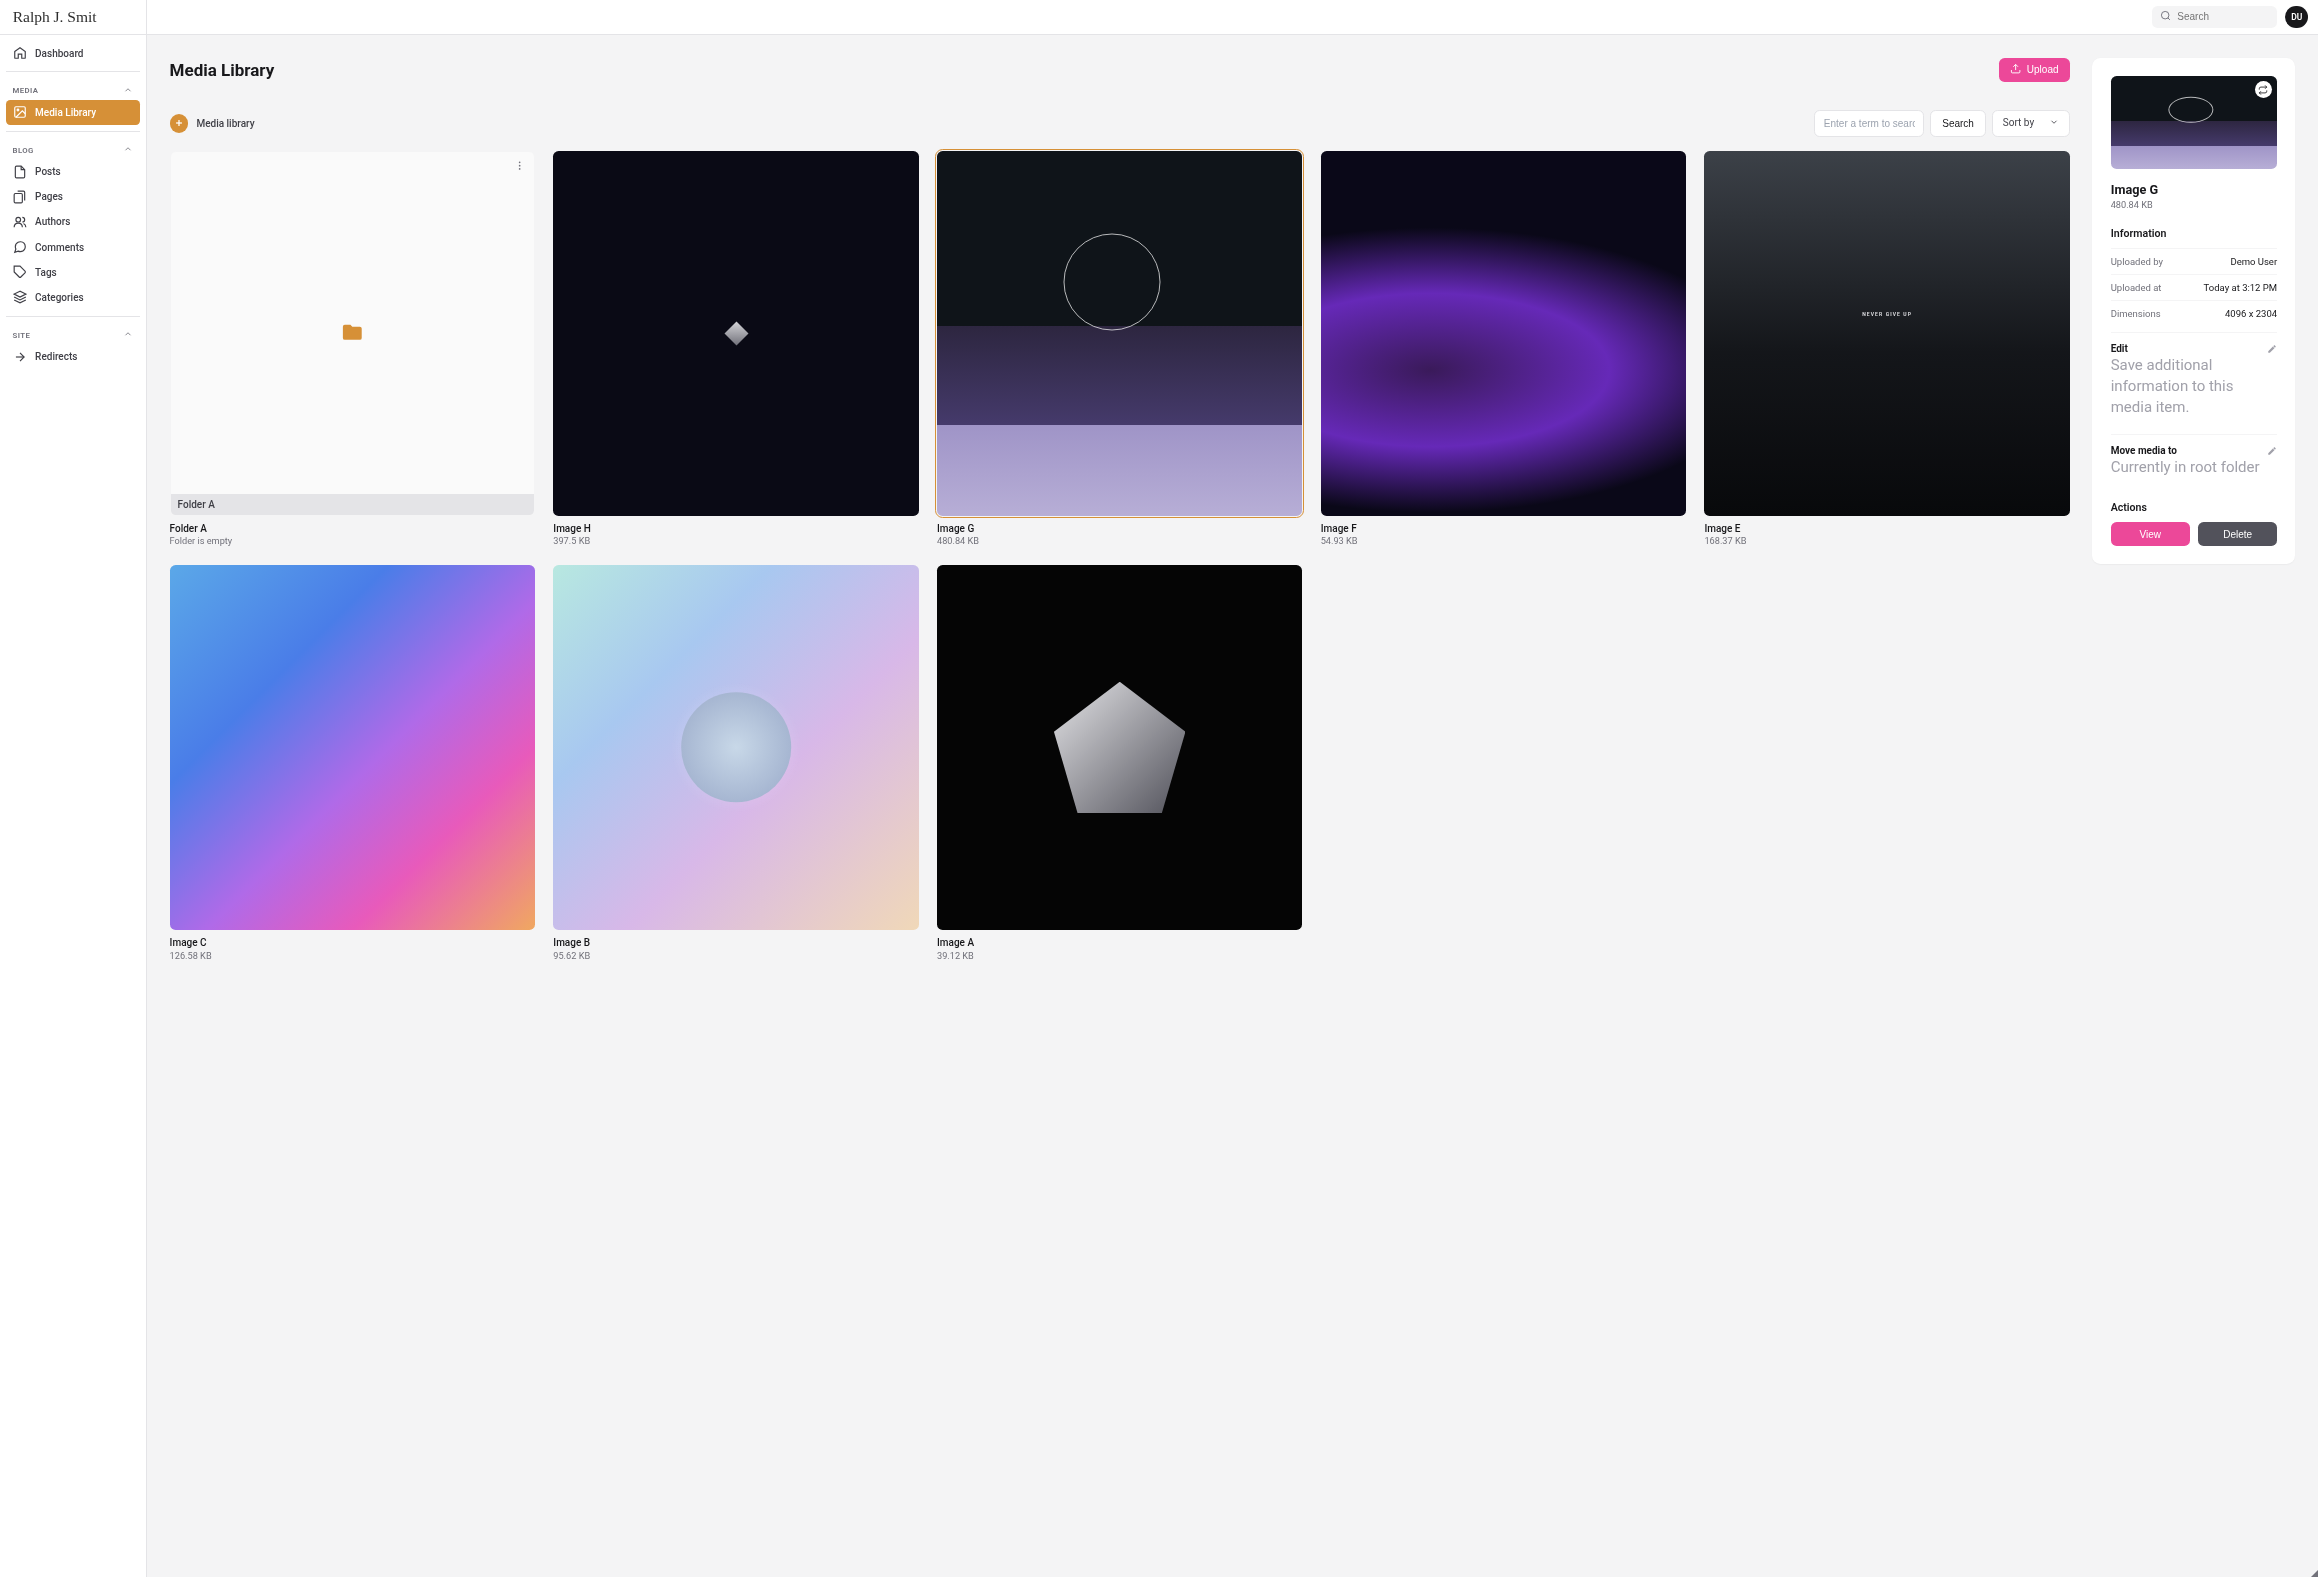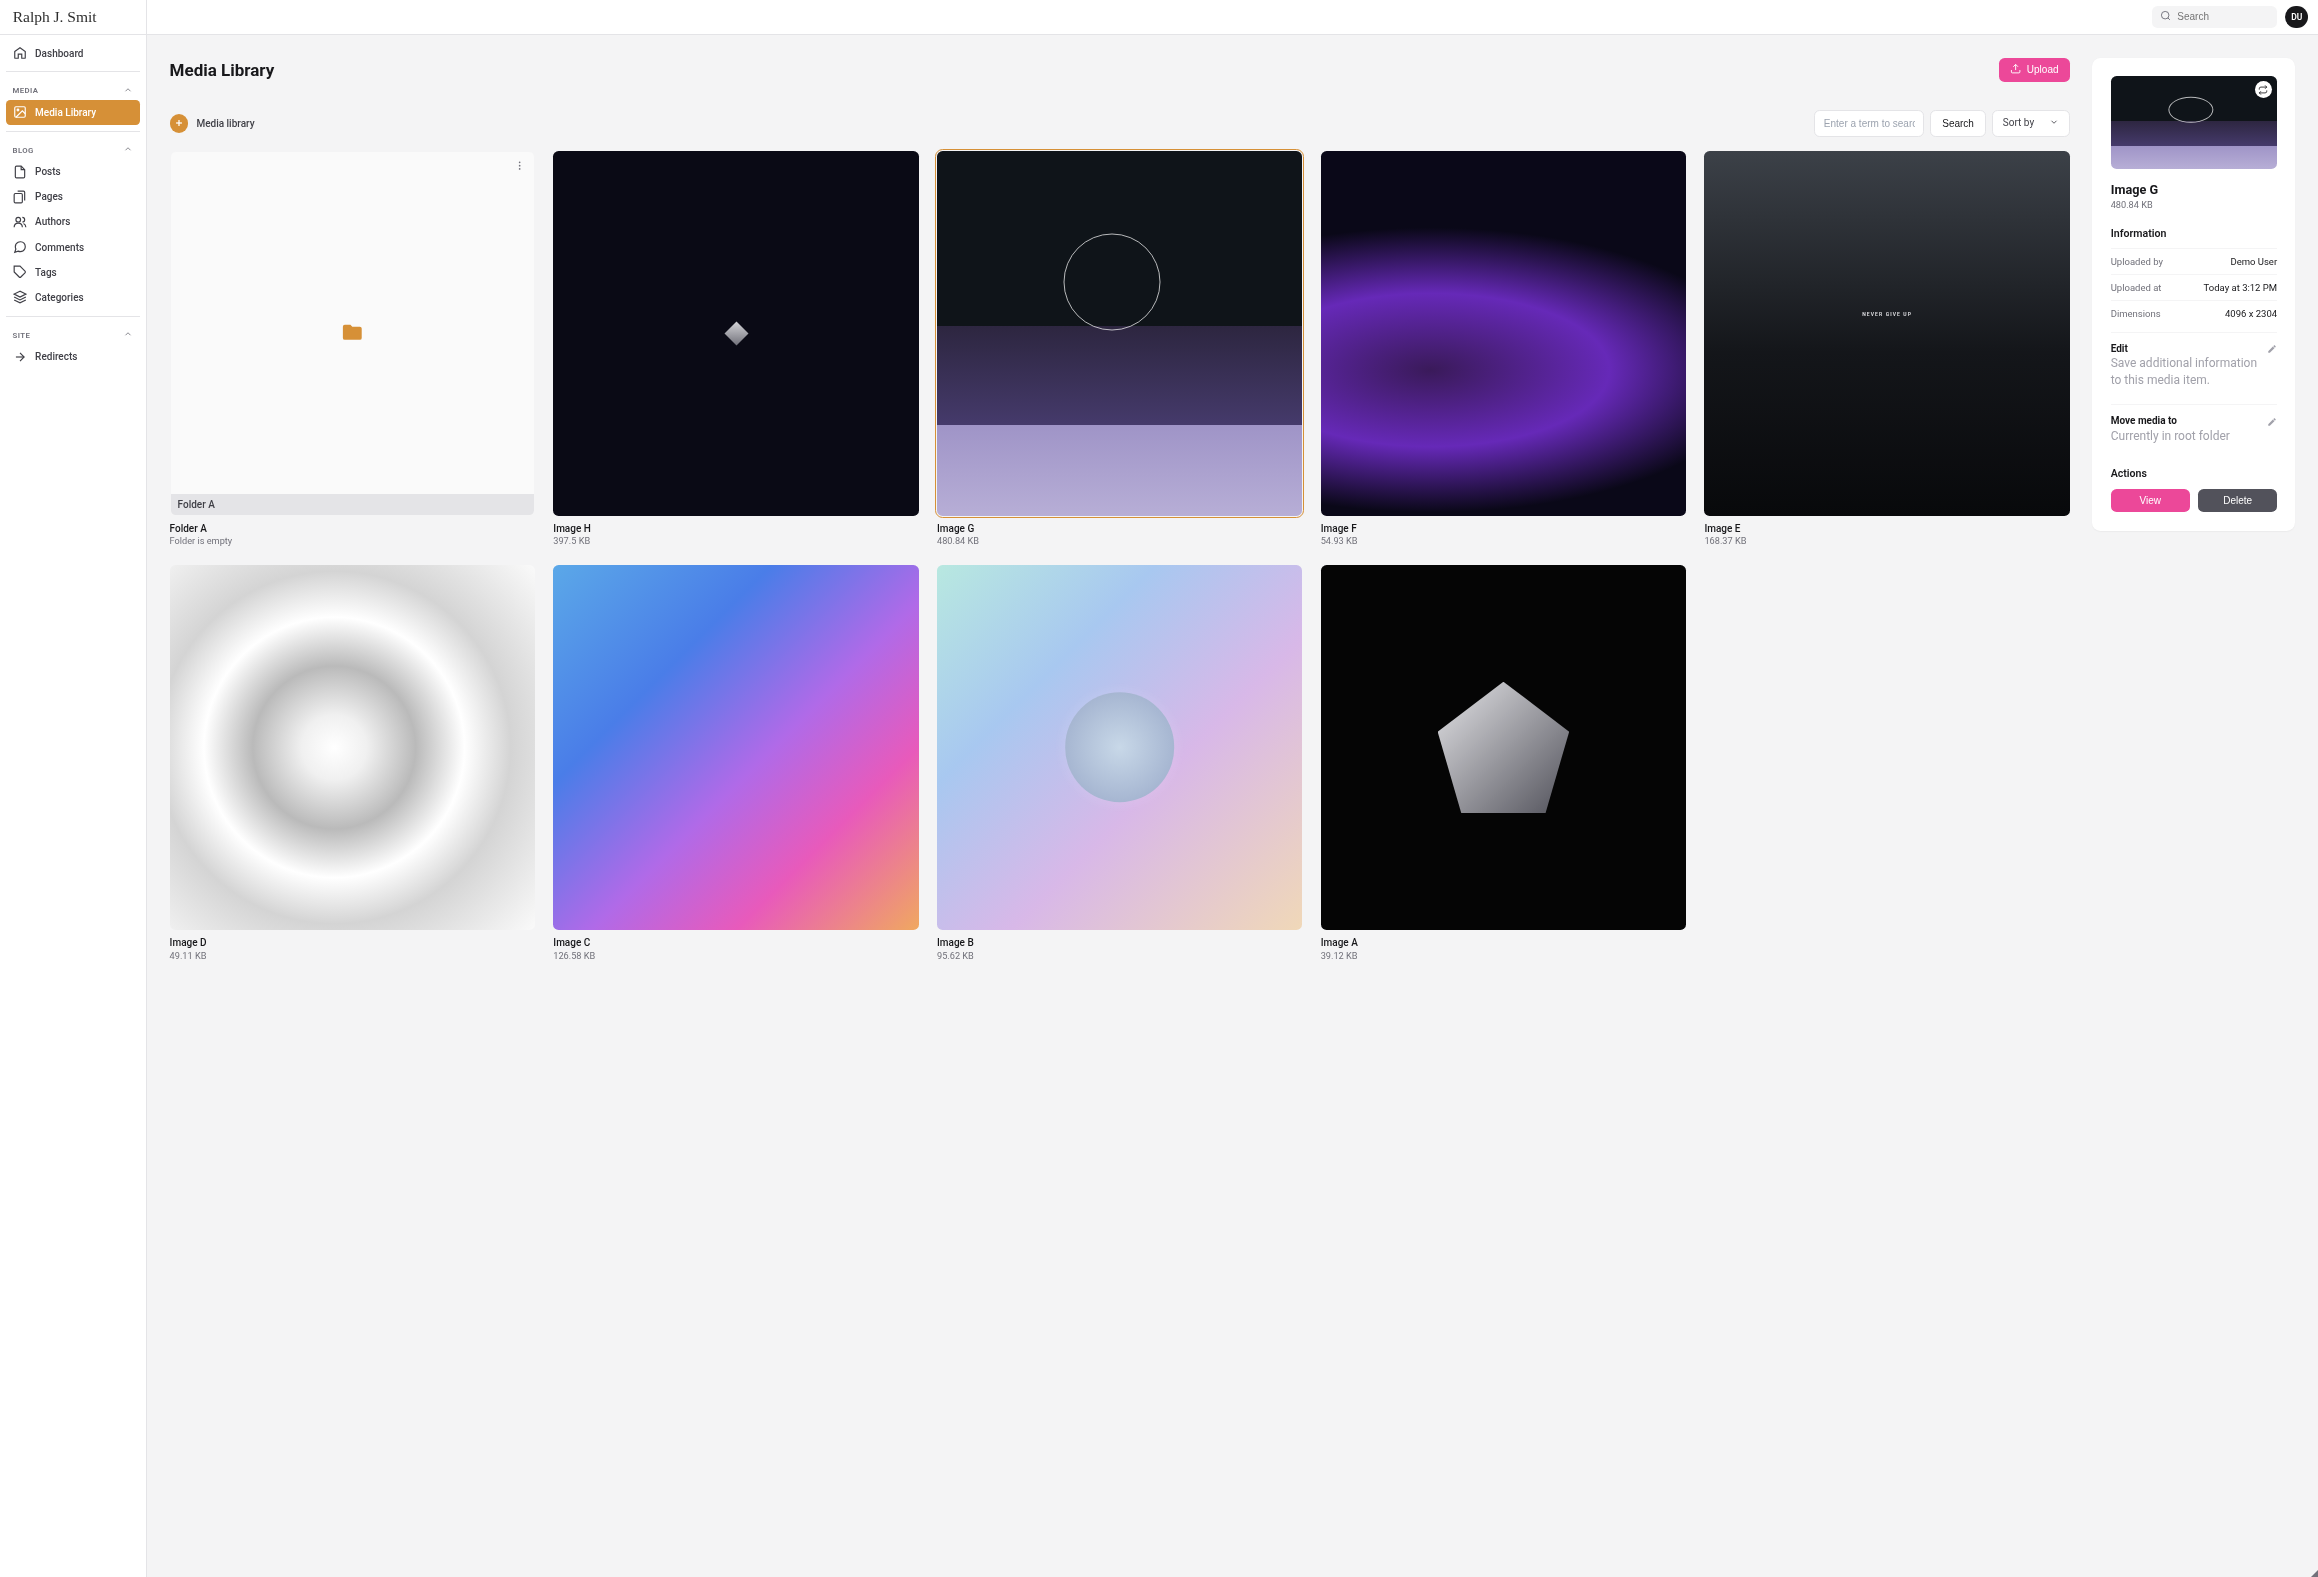--- a/index.html
+++ b/index.html
@@ -49,21 +49,21 @@
 .detail-swap { position: absolute; top: 5.6px; right: 5.6px; width: 17px; height: 17px; border-radius: 50%; background: #fff; display: flex; align-items: center; justify-content: center; cursor: pointer; box-shadow: 0 0.7px 2.1px rgba(0,0,0,0.1); }
 .detail-title { font-size: 12.7px; font-weight: 700; margin-bottom: 1.4px; }
 .detail-size { color: #71717a; font-size: 9.2px; margin-bottom: 17px; }
 .section-h { font-weight: 600; margin-bottom: 8.5px; font-size: 10.6px; }
 .info-row { display: flex; justify-content: space-between; padding: 7px 0; border-top: 0.7px solid #f4f4f5; font-size: 9.5px; }
 .info-row:first-of-type { border-top: 0.7px solid #f4f4f5; }
 .info-label { color: #71717a; }
 .info-value { color: #18181b; font-weight: 400; }
 .edit-block { padding: 10px 0; border-top: 0.7px solid #f4f4f5; margin-top: 5.6px; display: flex; justify-content: space-between; align-items: flex-start; gap: 7px; }
 .edit-title { font-weight: 700; margin-bottom: 1.4px; }
-.edit-desc { color: #a1a1aa; font-size: 12px; line-height: 1.4; }
+.edit-desc { color: #a1a1aa; font-size: 15px; line-height: 1.4; }
 .pencil { color: #a1a1aa; cursor: pointer; flex-shrink: 0; margin-top: 1.4px; }
 .actions { margin-top: 12.7px; }
 .action-btns { display: flex; gap: 8.5px; margin-top: 8.5px; }
 .action-btns .btn { flex: 1; justify-content: center; padding: 6.3px; }
 
 .t-h { background: #0a0a15; display: flex; align-items: center; justify-content: center; }
 .t-h .gem { width: 17px; height: 17px; background: linear-gradient(135deg,#d4d4d8,#71717a); transform: rotate(45deg); }
 .t-g { background: linear-gradient(180deg,#0f1419 0%,#0f1419 48%,#2d2640 48%,#453a6b 75%,#9f94c7 75%,#b7aed6 100%); position: relative; }
 .t-g::after { content:""; position:absolute; top:36%; left:48%; width:26%; height:26%; border:1.4px solid rgba(255,255,255,0.7); border-radius:50%; transform:translate(-50%,-50%); }
 .t-f { background: radial-gradient(ellipse 140% 60% at 30% 60%, #3a1a5a 0%, #6629b8 35%, #0a0818 65%); }
@@ -283,25 +283,20 @@
           </div>
 
           <div class="card">
             <div class="thumb t-e">
                 <div class="txt">NEVER GIVE UP</div>
               </div>
             <div class="card-name">Image E</div>
             <div class="card-meta">168.37 KB</div>
           </div>
 
-          <div class="card">
-            <div class="thumb t-d"></div>
-            <div class="card-name">Image D</div>
-            <div class="card-meta">49.11 KB</div>
-          </div>
 
           <div class="card">
             <div class="thumb t-c"></div>
             <div class="card-name">Image C</div>
             <div class="card-meta">126.58 KB</div>
           </div>
 
           <div class="card">
             <div class="thumb t-b"></div>
             <div class="card-name">Image B</div>

